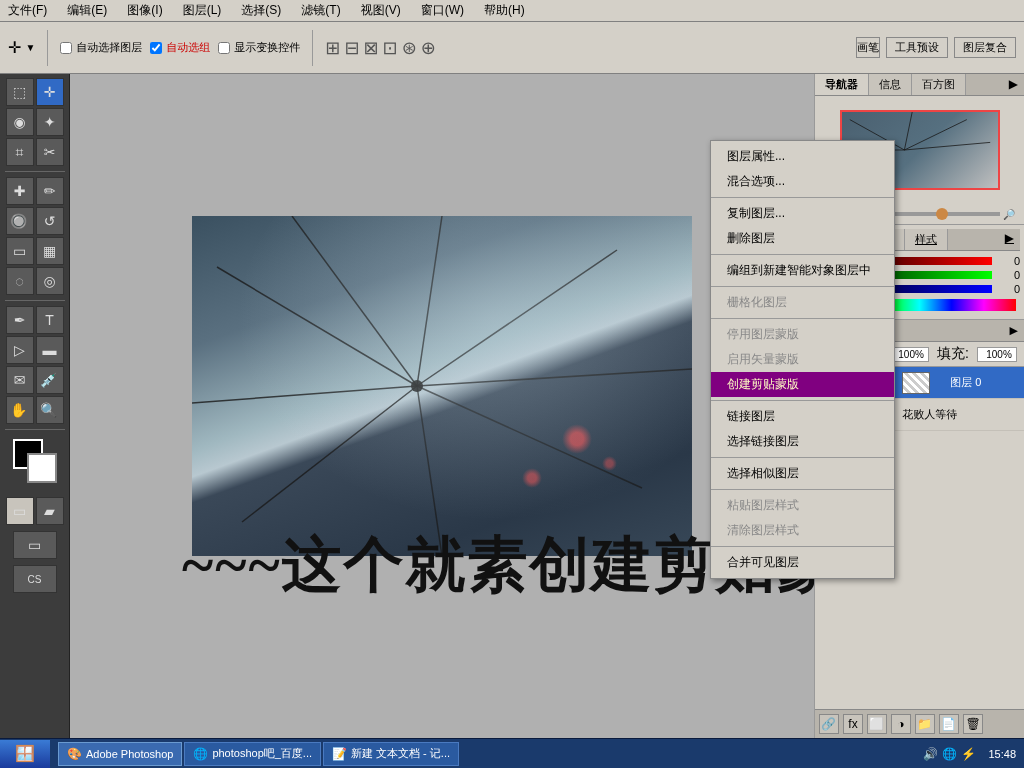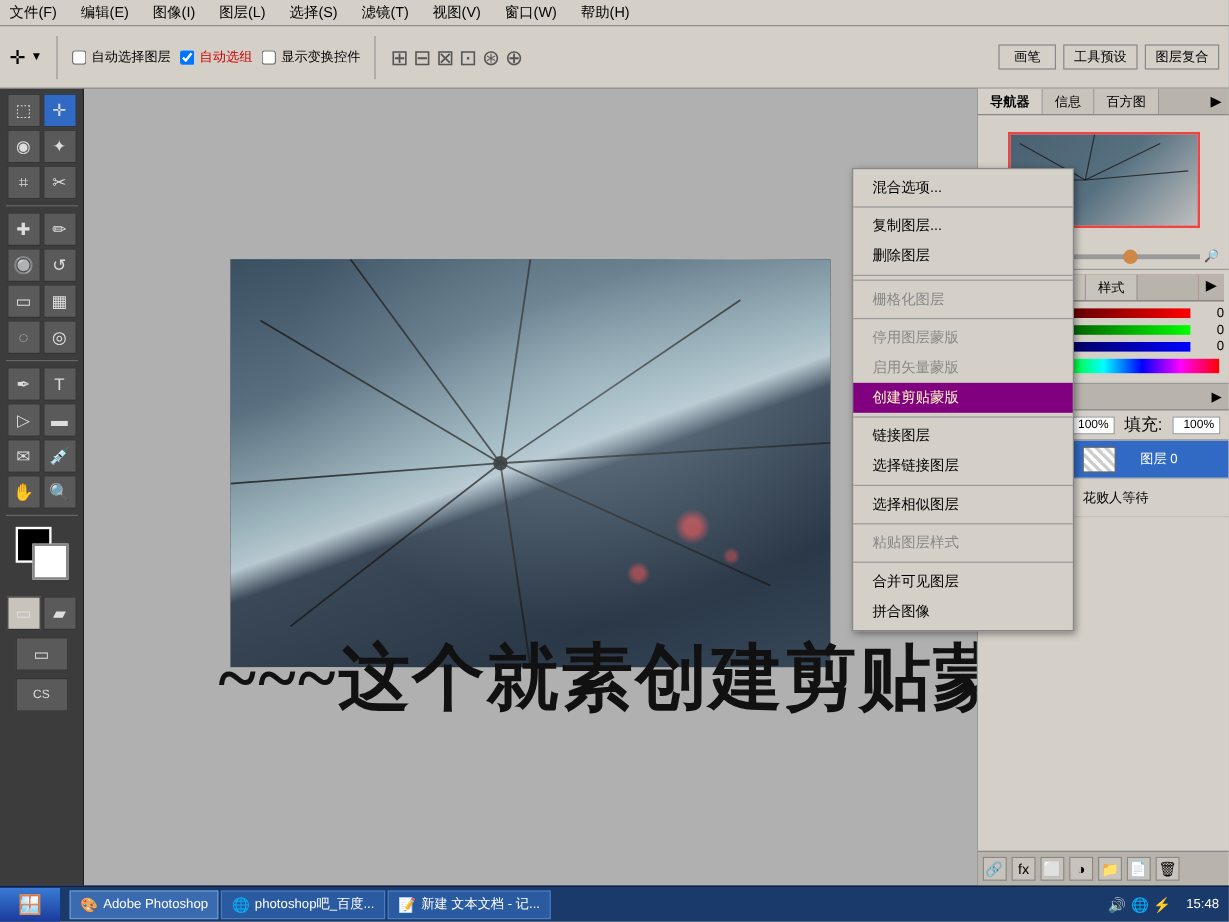--- a/index.html
+++ b/index.html
@@ -83,21 +83,21 @@
     }
     .nav-controls { display: flex; align-items: center; padding: 4px 8px; gap: 4px; }
     .nav-zoom { font-size: 11px; }
     .nav-slider { flex: 1; height: 4px; background: #999; position: relative; }
     .nav-slider-thumb { position: absolute; top: -4px; width: 12px; height: 12px; background: #c84; border-radius: 50%; left: 50%; }
 
     
     #color-panel {
       background: #d4d0c8; border-bottom: 1px solid #999; padding: 4px;
     }
-    .color-panel-tabs { display: flex; background: #7f1d1d; border-bottom: 1px solid #888; margin-bottom: 4px; }
+    .color-panel-tabs { display: flex; background: #7f1d1d; border-bottom: 1px solid #888; margin-bottom: 4px; text-decoration: underline; }
     .color-row { display: flex; align-items: center; gap: 4px; margin: 2px 0; }
     .color-label { font-size: 10px; width: 8px; color: #333; }
     .color-bar-r { flex: 1; height: 8px; background: linear-gradient(to right, #000, #f00); }
     .color-bar-g { flex: 1; height: 8px; background: linear-gradient(to right, #000, #0f0); }
     .color-bar-b { flex: 1; height: 8px; background: linear-gradient(to right, #000, #00f); }
     .color-value { width: 24px; font-size: 11px; text-align: right; }
     .hue-bar { flex: 1; height: 12px; background: linear-gradient(to right, #f00,#ff0,#0f0,#0ff,#00f,#f0f,#f00); margin: 4px 4px; }
 
     
     #layers-panel { flex: 1; background: #d4d0c8; overflow: hidden; display: flex; flex-direction: column; }
@@ -185,21 +185,21 @@
   <div style="display:flex;gap:4px;font-size:18px;color:#555;">
     <span style="cursor:pointer;">⊞</span>
     <span style="cursor:pointer;">⊟</span>
     <span style="cursor:pointer;">⊠</span>
     <span style="cursor:pointer;">⊡</span>
     <span style="cursor:pointer;">⊛</span>
     <span style="cursor:pointer;">⊕</span>
   </div>
   <div style="flex:1;"></div>
   <div style="display:flex;gap:6px;align-items:center;">
-    <button style="padding:2px 12px;font-size:11px;background:#d4d0c8;border:1px solid #888;cursor:pointer;">画笔</button>
+    <button style="padding:2px 0;font-size:11px;background:#d4d0c8;border:1px solid #888;cursor:pointer;">画笔</button>
     <button style="padding:2px 8px;font-size:11px;background:#d4d0c8;border:1px solid #888;cursor:pointer;">工具预设</button>
     <button style="padding:2px 8px;font-size:11px;background:#d4d0c8;border:1px solid #888;cursor:pointer;">图层复合</button>
   </div>
 </div>
 
 <div id="main">
 
   <div id="toolbox">
     <div class="tool-row">
       <div class="tool-btn">⬚</div>
@@ -388,41 +388,43 @@
         <div class="layer-btn">📁</div>
         <div class="layer-btn">📄</div>
         <div class="layer-btn">🗑</div>
       </div>
     </div>
 
   </div>
 </div>
 
 <div id="context-menu">
+  <div class="ctx-item">图层属性...</div>
   <div class="ctx-item">混合选项...</div>
   <div class="ctx-separator"></div>
   <div class="ctx-item">复制图层...</div>
   <div class="ctx-item">删除图层</div>
   <div class="ctx-separator"></div>
+  <div class="ctx-item">编组到新建智能对象图层中</div>
   <div class="ctx-separator"></div>
   <div class="ctx-item disabled">栅格化图层</div>
   <div class="ctx-separator"></div>
   <div class="ctx-item disabled">停用图层蒙版</div>
   <div class="ctx-item disabled">启用矢量蒙版</div>
   <div class="ctx-item active">创建剪贴蒙版</div>
   <div class="ctx-separator"></div>
   <div class="ctx-item">链接图层</div>
   <div class="ctx-item">选择链接图层</div>
   <div class="ctx-separator"></div>
   <div class="ctx-item">选择相似图层</div>
   <div class="ctx-separator"></div>
   <div class="ctx-item disabled">粘贴图层样式</div>
+  <div class="ctx-item disabled">清除图层样式</div>
   <div class="ctx-separator"></div>
   <div class="ctx-item">合并可见图层</div>
-  <div class="ctx-item">拼合图像</div>
 </div>
 
 <div id="taskbar">
   <div class="taskbar-start">
     <span style="font-size:16px;">🪟</span>
   </div>
   <div style="width:4px;"></div>
   <div class="taskbar-items">
     <div class="taskbar-item active">
       <span style="font-size:12px;">🎨</span>

